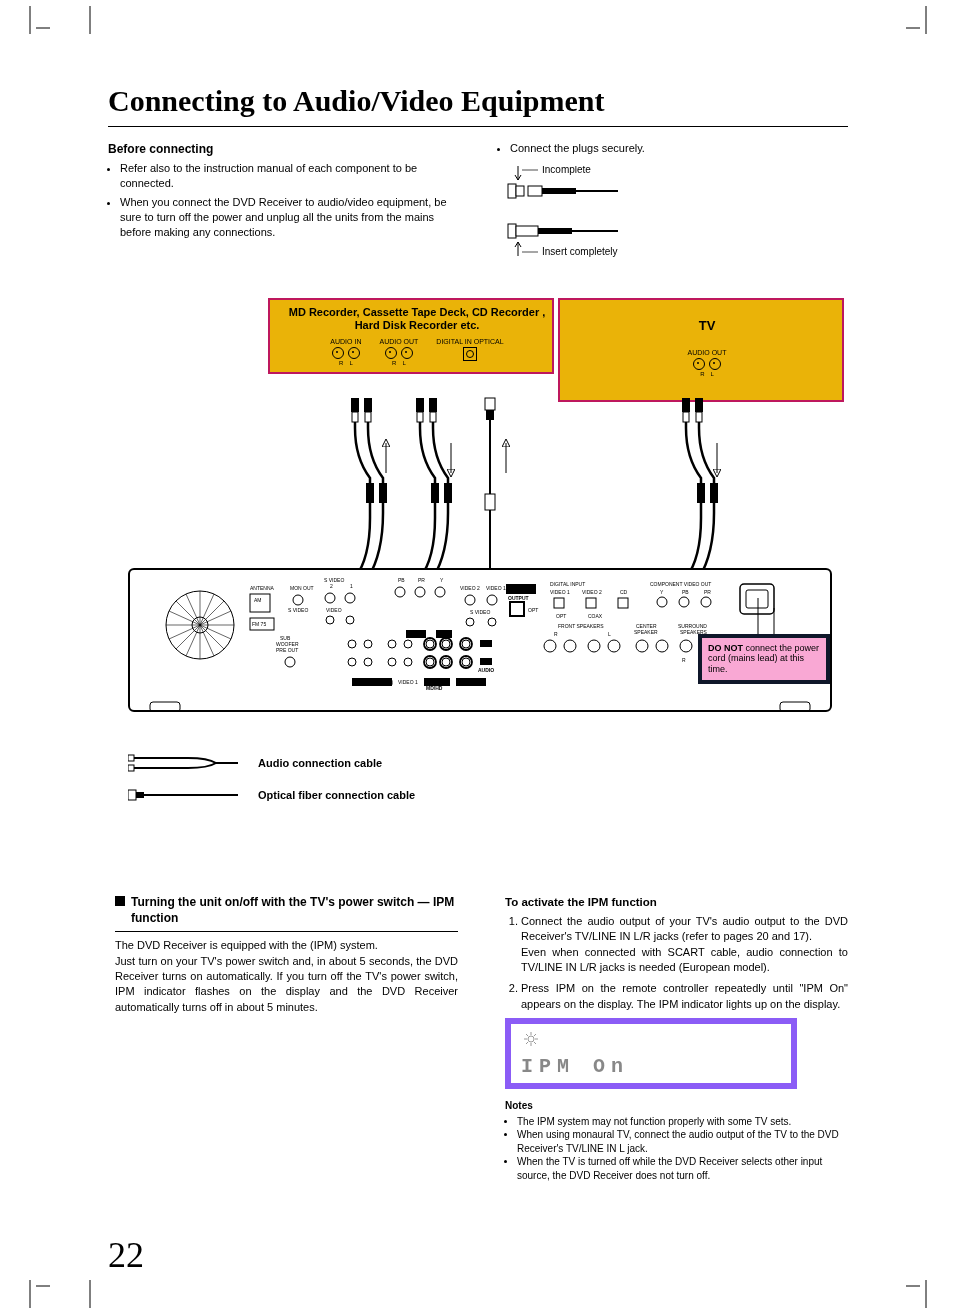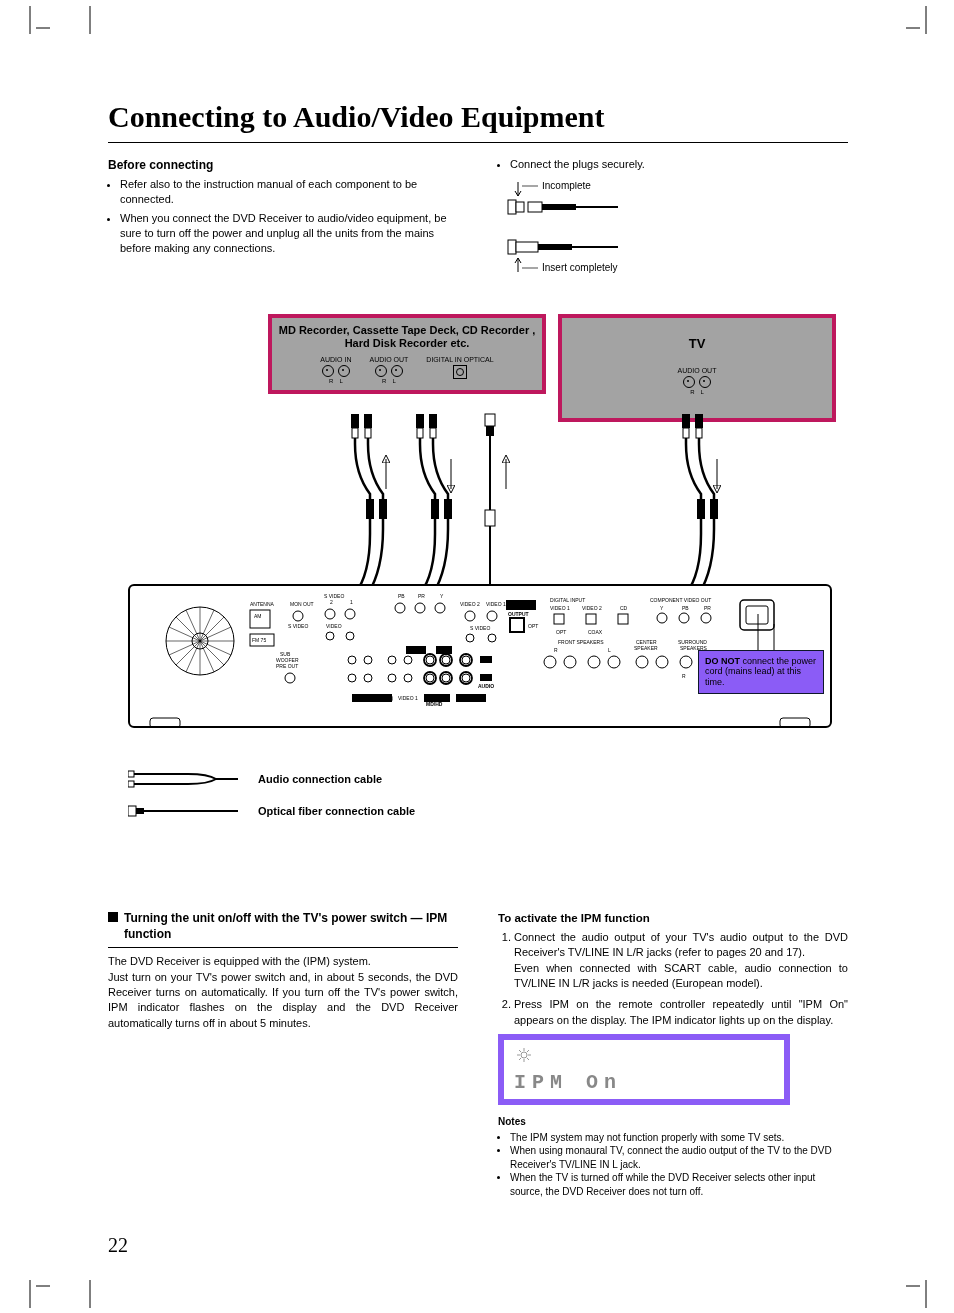--- a/index.html
+++ b/index.html
@@ -9,21 +9,21 @@
     font-family: Arial, Helvetica, sans-serif;
     color: #000;
     width: 954px;
     height: 1313px;
     position: relative;
   }
   .crop-mark { position: absolute; stroke: #000; stroke-width: 1; }
   .page {
     position: absolute;
     left: 108px;
-    top: 100px;
+    top: 84px;
     width: 740px;
   }
   h1.title {
     font-family: "Times New Roman", Times, serif;
     font-size: 30px;
     font-weight: bold;
     margin: 0 0 8px 0;
   }
   .rule { border-top: 1px solid #000; margin-bottom: 14px; }
   .two-col { display: flex; gap: 40px; }
@@ -32,67 +32,68 @@
   ul.bullets { margin: 0; padding-left: 12px; }
   ul.bullets li { margin-bottom: 4px; }
   .plug-diagram { margin-top: 6px; }
   .diagram-box {
     margin-top: 28px;
     position: relative;
     height: 560px;
   }
   .device-box {
     position: absolute;
-    border: 4px solid #be185d;
-    background: #a3a3a3;
+    border: 2px solid #be185d;
+    background: #eab308;
     font-size: 8px;
     text-align: center;
+    padding-left: 12px;
   }
   .device-title { font-weight: bold; font-size: 11px; padding: 6px 4px 2px 4px; line-height: 1.2; }
   .jack-row { display: flex; justify-content: center; gap: 18px; padding: 4px 0 6px 0; }
   .jack-group { text-align: center; }
   .jack-label { font-size: 7px; line-height: 1; margin-bottom: 2px; }
   .jack-pair { display: flex; gap: 4px; justify-content: center; }
   .jack { width: 10px; height: 10px; border: 1px solid #000; border-radius: 50%; display:inline-block; position:relative;}
   .jack::after{content:'';position:absolute;left:3px;top:3px;width:2px;height:2px;background:#000;border-radius:50%;}
   .jack-rl { font-size: 6px; display:flex; gap:6px; justify-content:center; margin-top:1px;}
   .optical-jack { width:12px;height:12px;border:1px solid #000;display:inline-block;position:relative;}
   .optical-jack::after{content:'';position:absolute;left:2px;top:2px;width:6px;height:6px;border:1px solid #000;border-radius:50%;}
   .receiver {
     position: absolute;
     border: 2px solid #000;
     border-radius: 6px;
     background: #fff;
   }
   .receiver-inner { position: relative; width:100%; height:100%; font-size:5px; }
   .note-callout {
     position: absolute;
-    border: 1px solid #0f172a;
-    background: #8b5cf6;
+    border: 4px solid #0f172a;
+    background: #f9a8d4;
     font-size: 9px;
     padding: 5px 6px;
     width: 112px;
     line-height: 1.2;
   }
   .legend { margin-top: 24px; font-size: 11px; }
   .legend-row { display:flex; align-items:center; gap:20px; margin-bottom:10px; }
   .legend-label { font-weight: bold; }
   .cable-sample { width: 110px; height: 22px; }
   .section2 { margin-top: 36px; display:flex; gap:40px; }
-  .s2-col { flex:1; font-size: 11px; line-height:1.4; }
+  .s2-col { flex:1; font-size: 11px; line-height:1.4;margin-left:7px; }
   .s2-head { font-weight:bold; font-size:12px; display:flex; gap:6px; border-bottom:1px solid #000; padding-bottom:4px; margin-bottom:6px;}
   .s2-head .sq { width:10px;height:10px;background:#000;margin-top:2px;flex-shrink:0;}
   .s2-subhead { font-weight:bold; font-size:11.5px; margin-bottom:4px;}
   ol.steps { margin:0; padding-left:16px;}
   ol.steps li { margin-bottom:6px; text-align:justify;}
   .display-box { border:6px solid #8b5cf6; margin:6px 0 10px 0; padding:6px 10px 2px 10px; width:260px;}
   .display-text { font-family:"Courier New",monospace; font-size:20px; letter-spacing:6px; color:#888; font-weight:bold;}
   .notes-head { font-weight:bold; font-size:10px;}
   ul.notes { margin:2px 0 0 0; padding-left:12px; font-size:10px; line-height:1.35;}
-  .pagefoot { position:absolute; left:108px; top:1234px; font-family:"Times New Roman",Times,serif; font-size:20px;}
+  .pagefoot { position:absolute; left:108px; top:1234px; font-family:"Times New Roman",Times,serif; font-size:36px;}
   .tiny { font-size:5px; fill:#000; }
   .just { text-align: justify; }
 </style>
 </head>
 <body>
 
 <svg class="crop-mark" style="left:10px;top:6px" width="40" height="40">
     <line x1="20" y1="0" x2="20" y2="28"></line>
     <line x1="26" y1="22" x2="40" y2="22"></line>
   </svg>

